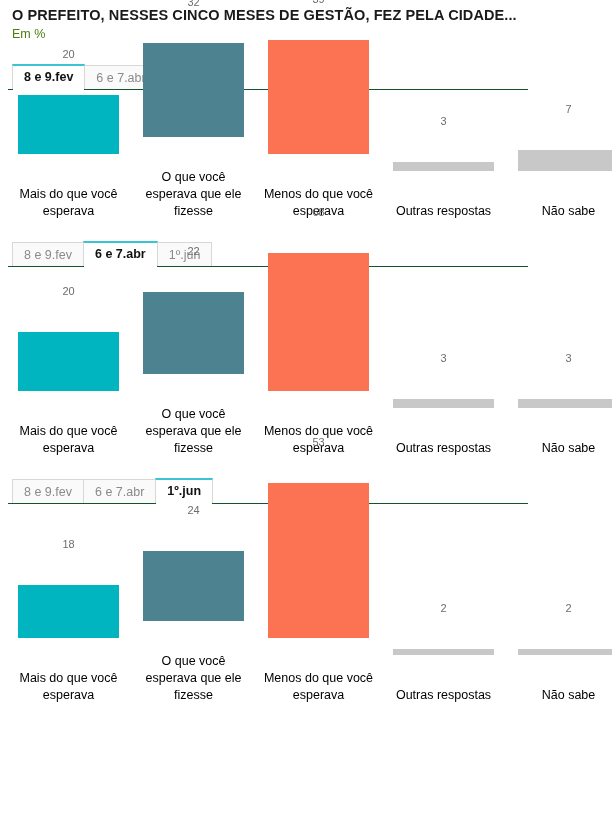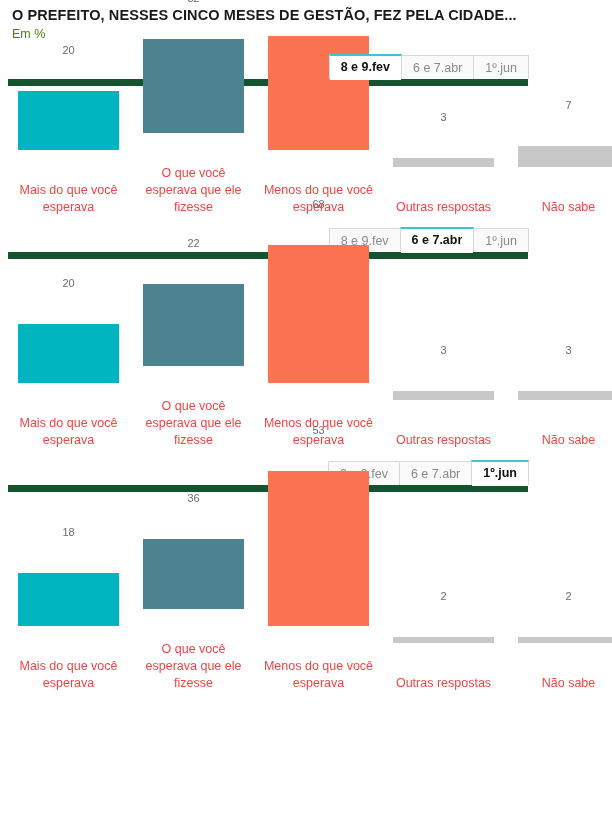--- a/index.html
+++ b/index.html
@@ -17,23 +17,23 @@
   .title{
     font-size:14.5px;font-weight:bold;color:#1a1a1a;
     letter-spacing:0.1px;white-space:nowrap;line-height:18px;
   }
   .subtitle{
     font-size:12.5px;color:#4d7c0f;line-height:17px;margin-top:2px;font-weight:normal;
   }
 
   
   .tabrow{
-    position:relative;height:25px;margin-top:11px;
-    border-bottom:7px solid #14532d;
-    display:flex;align-items:flex-end;padding-left:4px;justify-content:flex-end;
+    position:relative;height:25px;margin-top:21px;
+    border-bottom:1px solid #14532d;
+    display:flex;align-items:flex-end;padding-left:4px;
   }
   .tab{
     position:relative;
     height:24px;line-height:24px;
     padding:0 11px;
     font-size:12.5px;
     color:#8a8a8a;
     background:#fafafa;
     border:1px solid #d8d8d8;
     border-bottom:none;
@@ -67,21 +67,21 @@
     margin-right:24px;
     display:flex;flex-direction:column;align-items:center;justify-content:space-between;gap:30px;
   }
   .col:last-child{margin-right:0;}
   .val{
     font-size:11px;color:#6d6d6d;line-height:13px;margin-bottom:4px;
     font-family:"Liberation Sans","DejaVu Sans",sans-serif;
   }
   .bar{width:101px;display:block;}
   .cat{
-    font-size:12.5px;color:#ef4444;line-height:17px;text-align:center;
+    font-size:12.5px;color:#000000;line-height:17px;text-align:center;
     margin-top:2px;width:112px;
   }
 </style>
 </head>
 <body>
 
 <div class="page">
 
   <div class="header">
     <div class="title">O PREFEITO, NESSES CINCO MESES DE GESTÃO, FEZ PELA CIDADE...</div>
@@ -163,21 +163,21 @@
           <div class="tab"><span>6 e 7.abr</span></div>
           <div class="tab active"><span>1º.jun</span></div>
         </div>
         <div class="plot" style="height: 200px;">
           <div class="col">
             <div class="val">18</div>
             <div class="bar" style="height: 53px; background: rgb(0, 181, 192);"></div>
             <div class="cat">Mais do que você esperava</div>
           </div>
           <div class="col">
-            <div class="val">36</div>
+            <div class="val">24</div>
             <div class="bar" style="height: 70px; background: rgb(77, 130, 144);"></div>
             <div class="cat">O que você esperava que ele fizesse</div>
           </div>
           <div class="col">
             <div class="val">53</div>
             <div class="bar" style="height: 155px; background: rgb(252, 115, 84);"></div>
             <div class="cat">Menos do que você esperava</div>
           </div>
           <div class="col">
             <div class="val">2</div>

